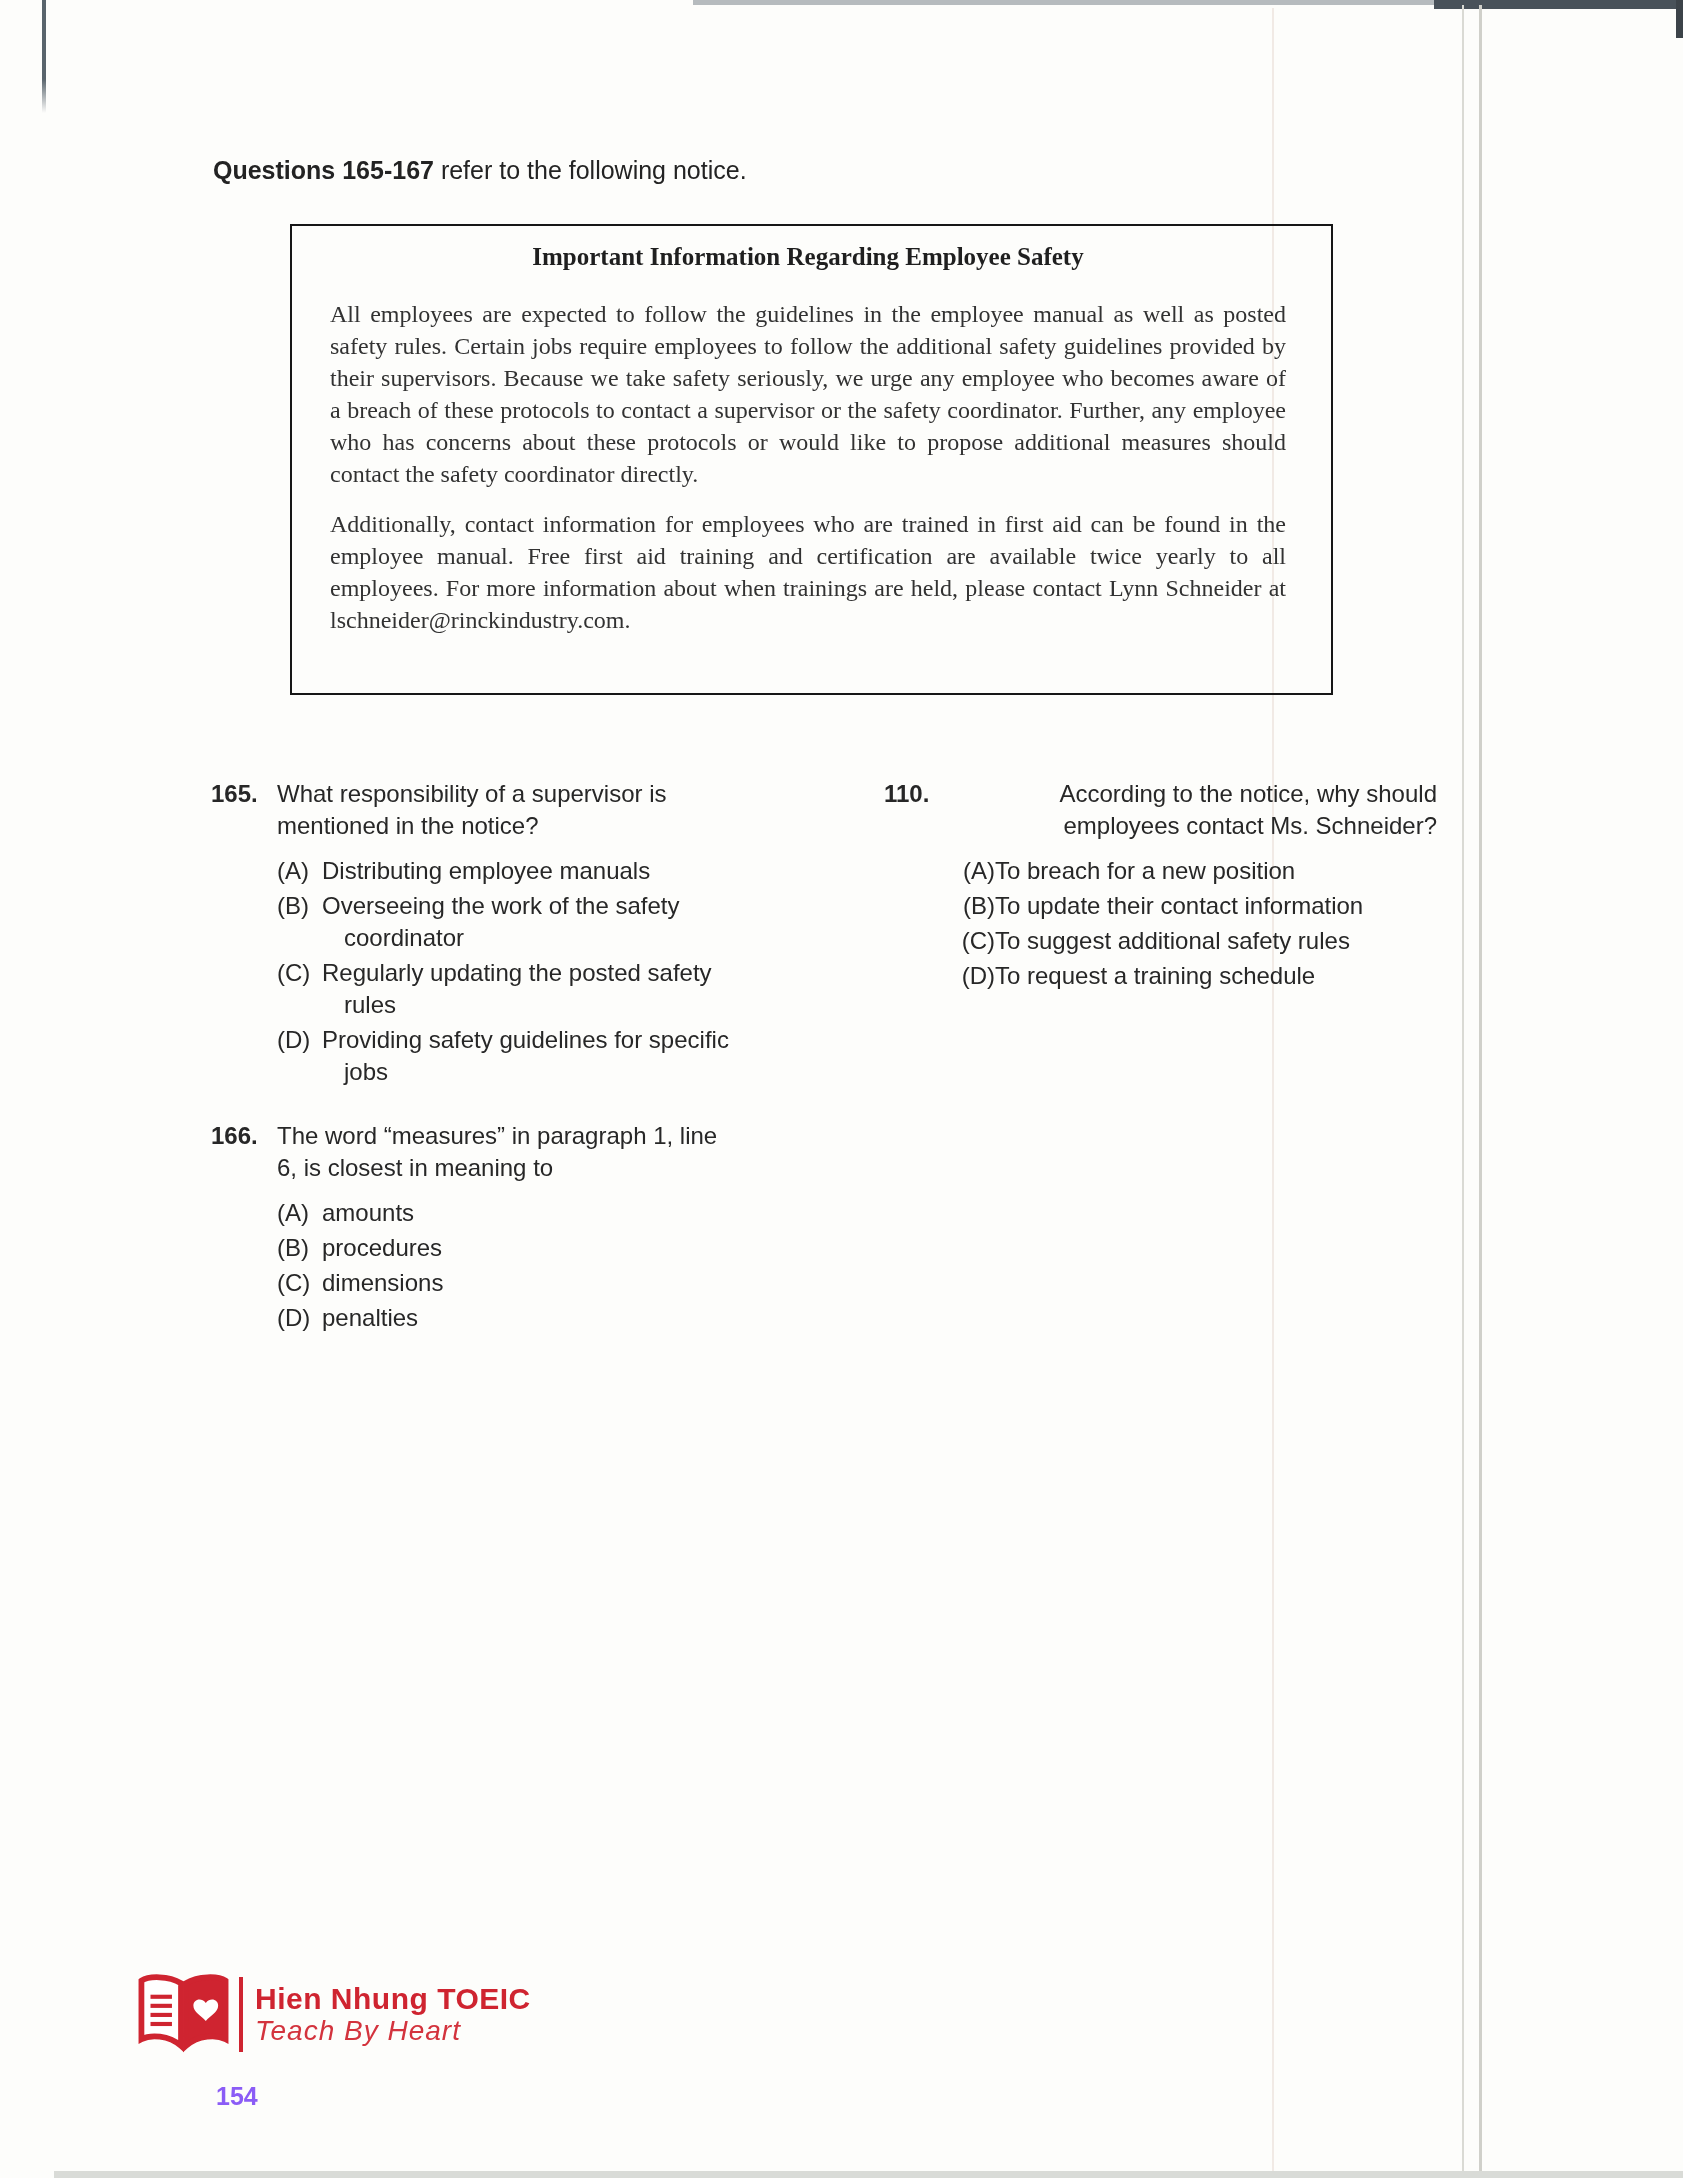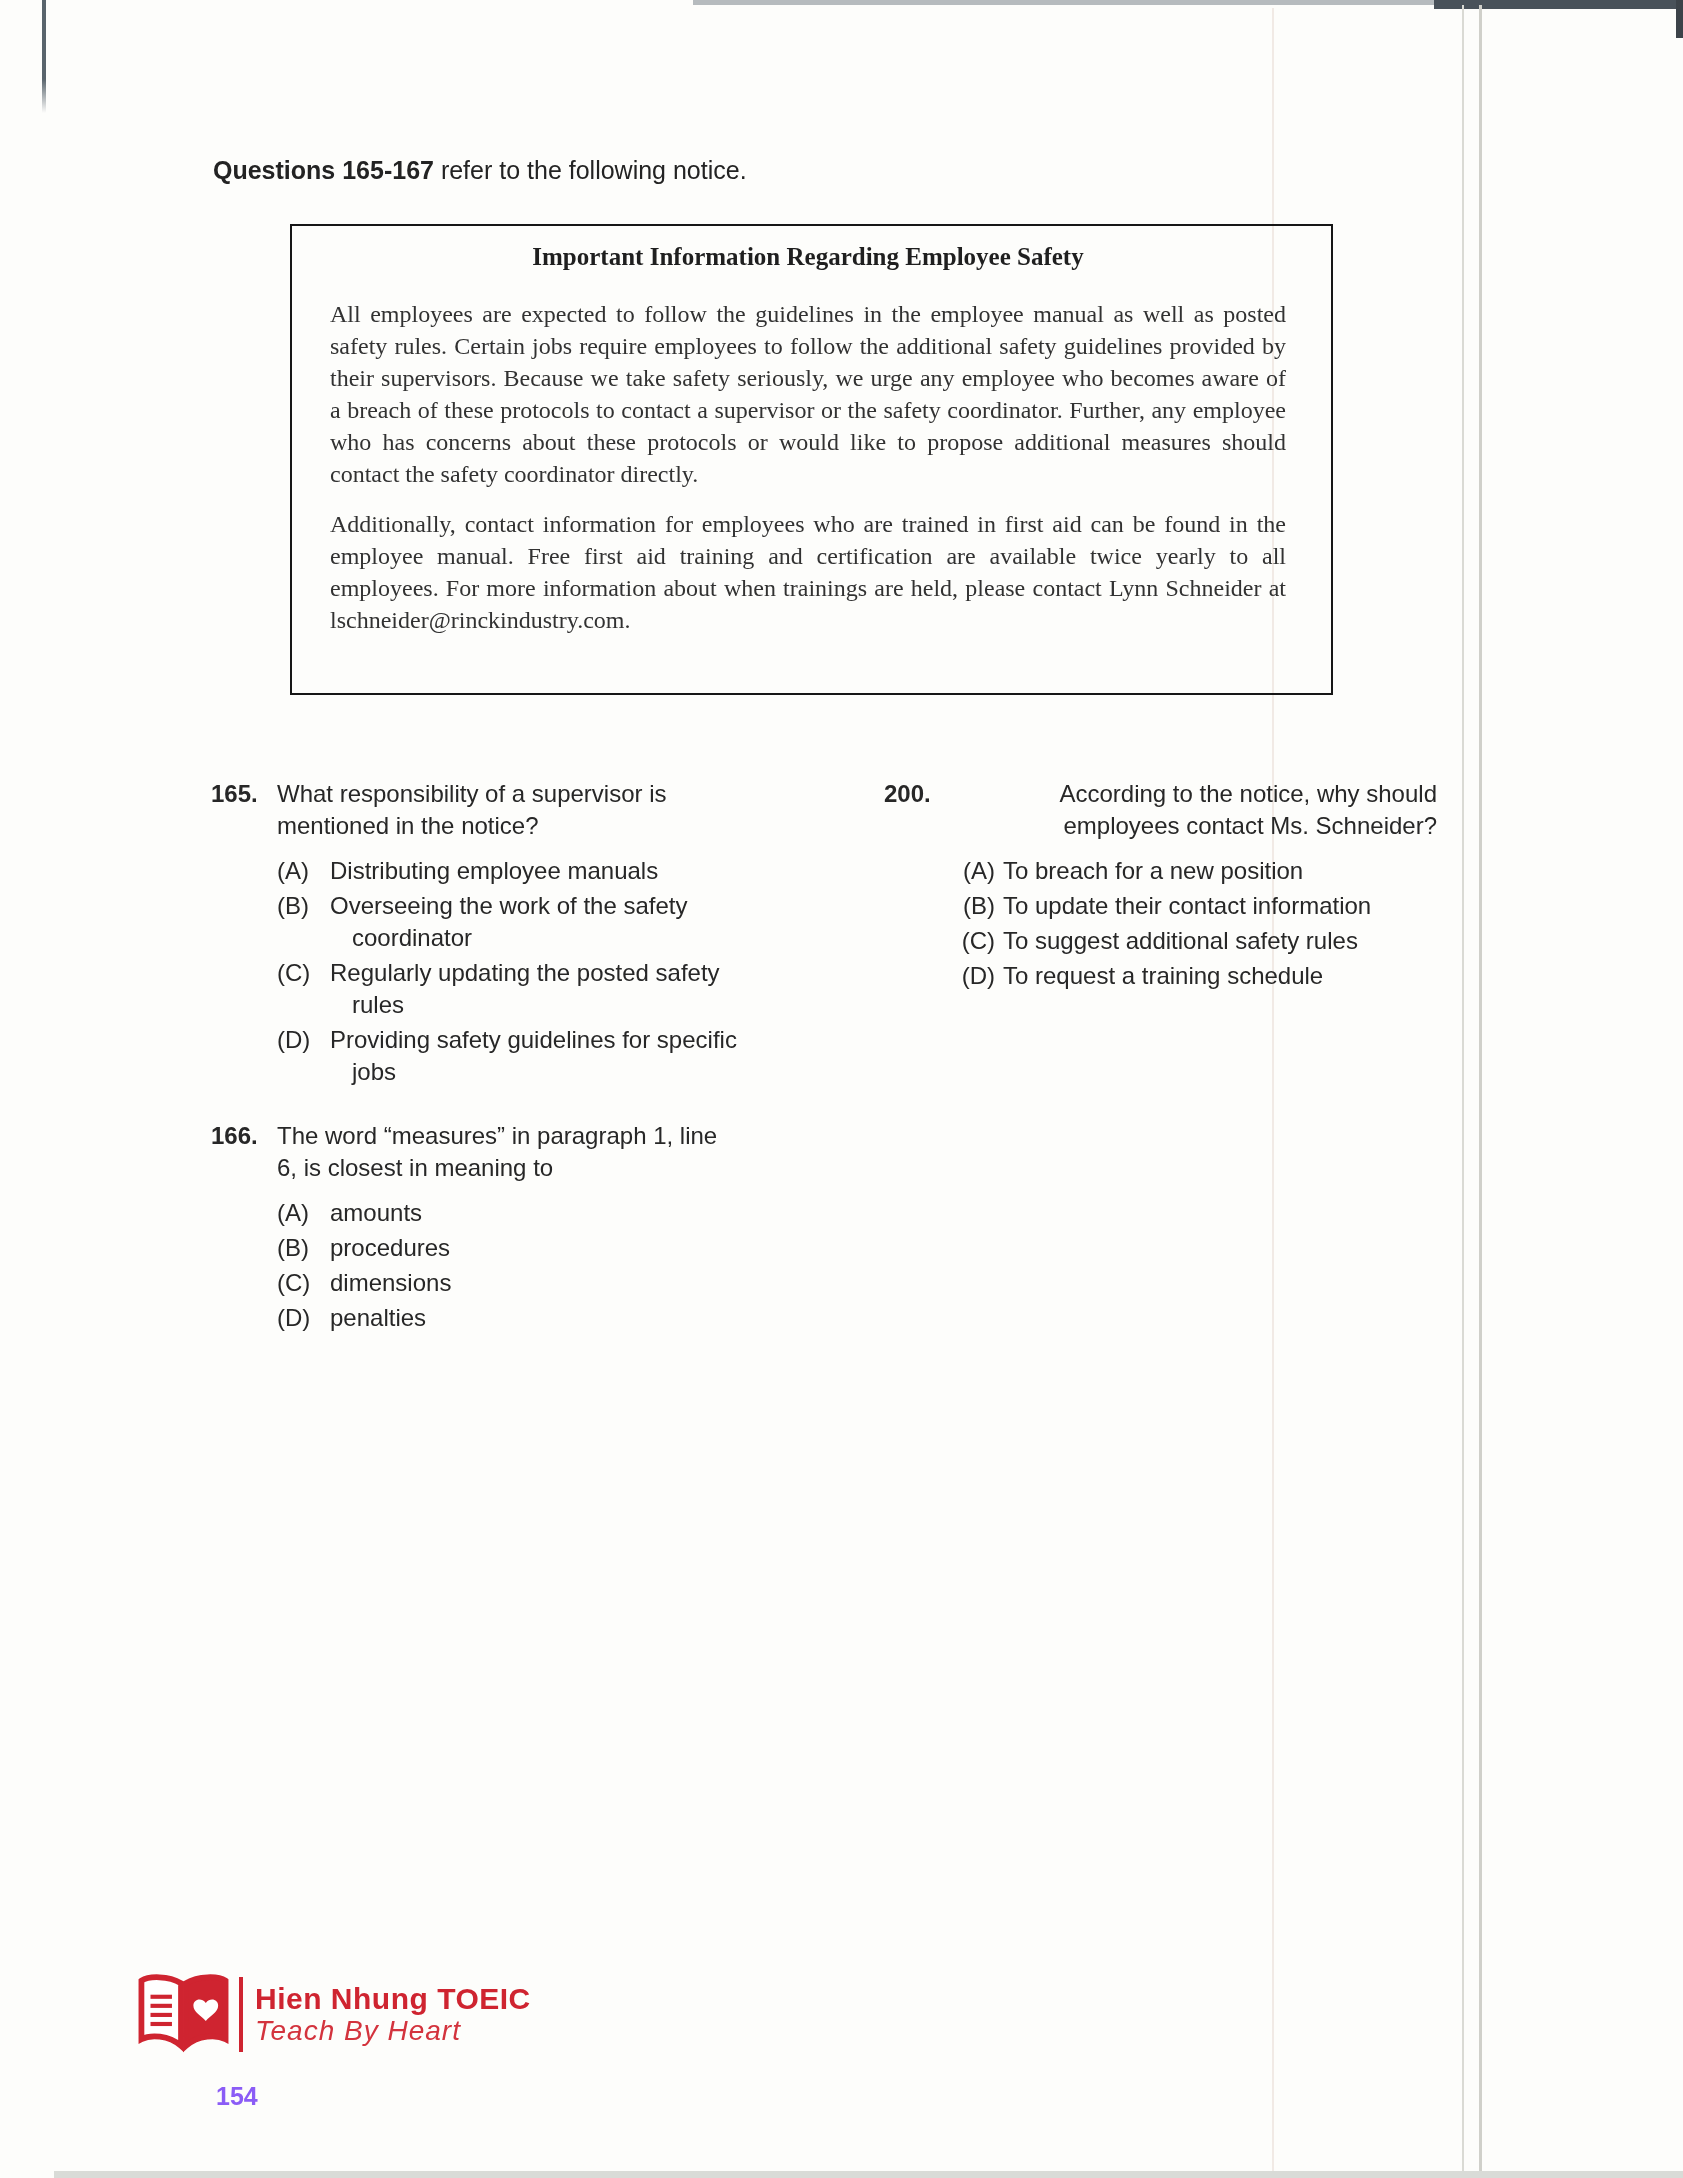--- a/index.html
+++ b/index.html
@@ -47,21 +47,21 @@
   .q-body{}
   .q.left .q-body{width:460px;}
   .q.right .q-body{width:487px;text-align:right;}
   .q165{left:211px;top:778px;}
   .q166{left:211px;top:1120px;}
   .q167{left:884px;top:778px;}
   .q-text{}
   .options{margin-top:13px;}
   .opt{display:flex;margin-bottom:3px;}
   .opt-letter{width:45px;flex:none;}
-  .opt-text{padding-left:22px;text-indent:-22px;margin-left:8px;}
+  .opt-text{padding-left:22px;text-indent:-22px;}
 
   
   .logo{position:absolute;left:134px;top:1973px;display:flex;align-items:center;}
   .logo-book{width:99px;height:83px;flex:none;}
   .logo-divider{width:4px;height:75px;background:#cf2430;margin-left:6px;flex:none;}
   .logo-text{margin-left:12px;}
   .logo-title{font-size:30px;font-weight:bold;color:#cf2430;line-height:32px;letter-spacing:0.5px;}
   .logo-tagline{font-size:28px;font-style:italic;color:#d3333d;line-height:32px;letter-spacing:1px;}
 
   .page-num{position:absolute;left:216px;top:2082px;font-size:25px;font-weight:bold;color:#8b5cf6;}
@@ -132,21 +132,21 @@
       </div>
       <div class="opt">
         <span class="opt-letter">(D)</span>
         <span class="opt-text">penalties</span>
       </div>
     </div>
   </div>
 </div>
 
 <div class="q right q167">
-  <div class="q-num">200.</div>
+  <div class="q-num">110.</div>
   <div class="q-body">
     <div class="q-text">According to the notice, why should employees contact Ms. Schneider?</div>
     <div class="options">
       <div class="opt">
         <span class="opt-letter">(A)</span>
         <span class="opt-text">To breach for a new position</span>
       </div>
       <div class="opt">
         <span class="opt-letter">(B)</span>
         <span class="opt-text">To update their contact information</span>

